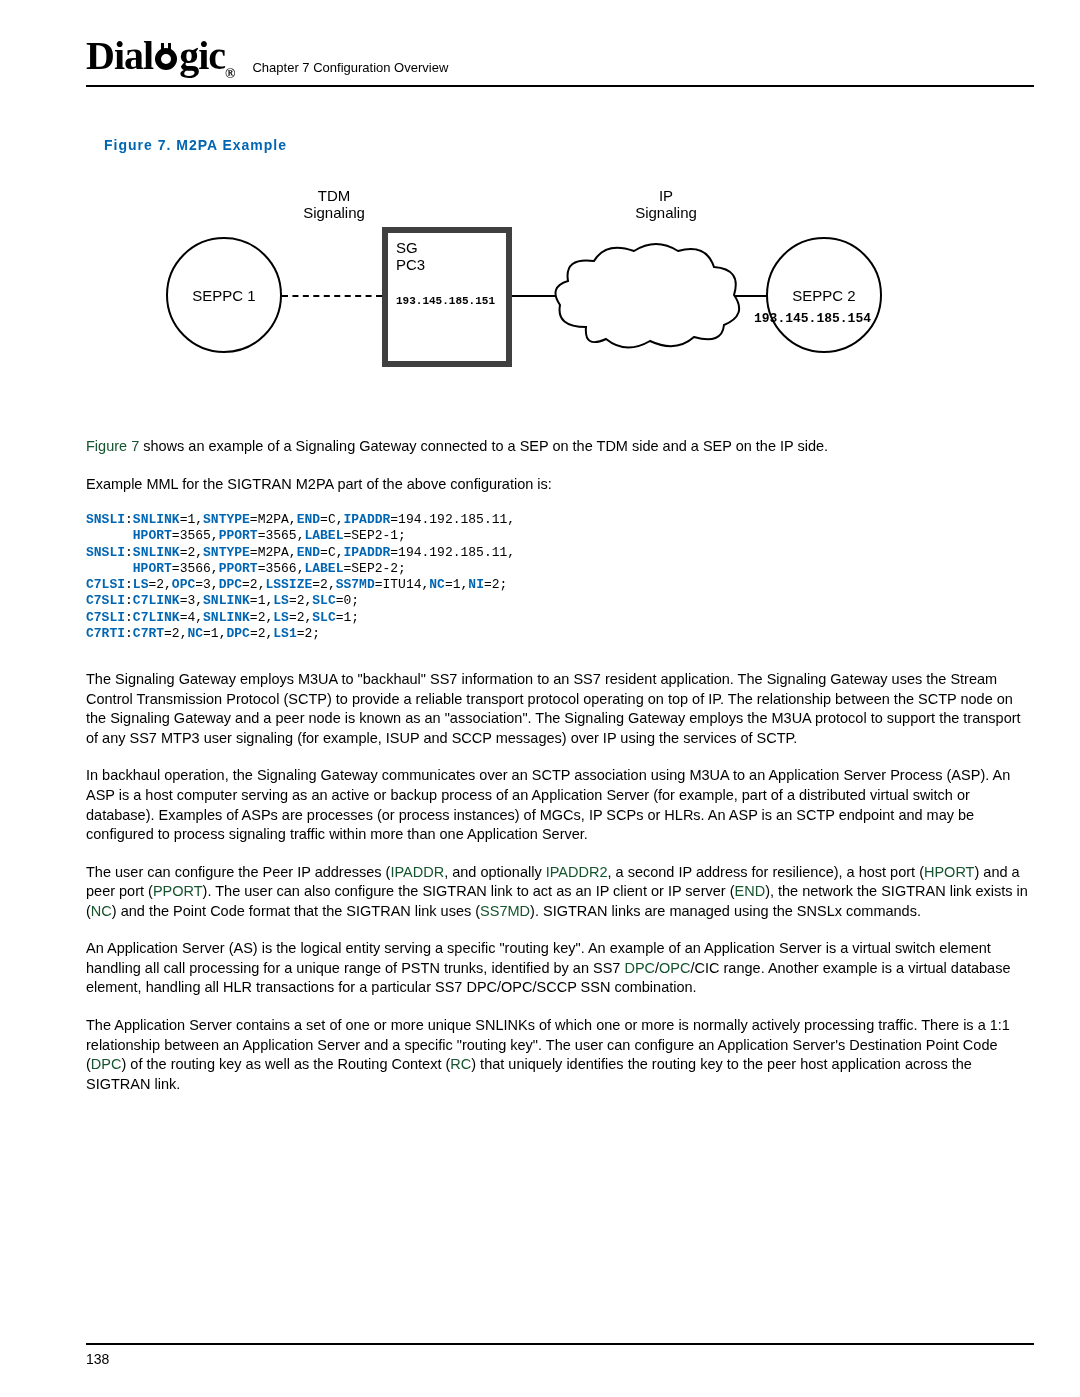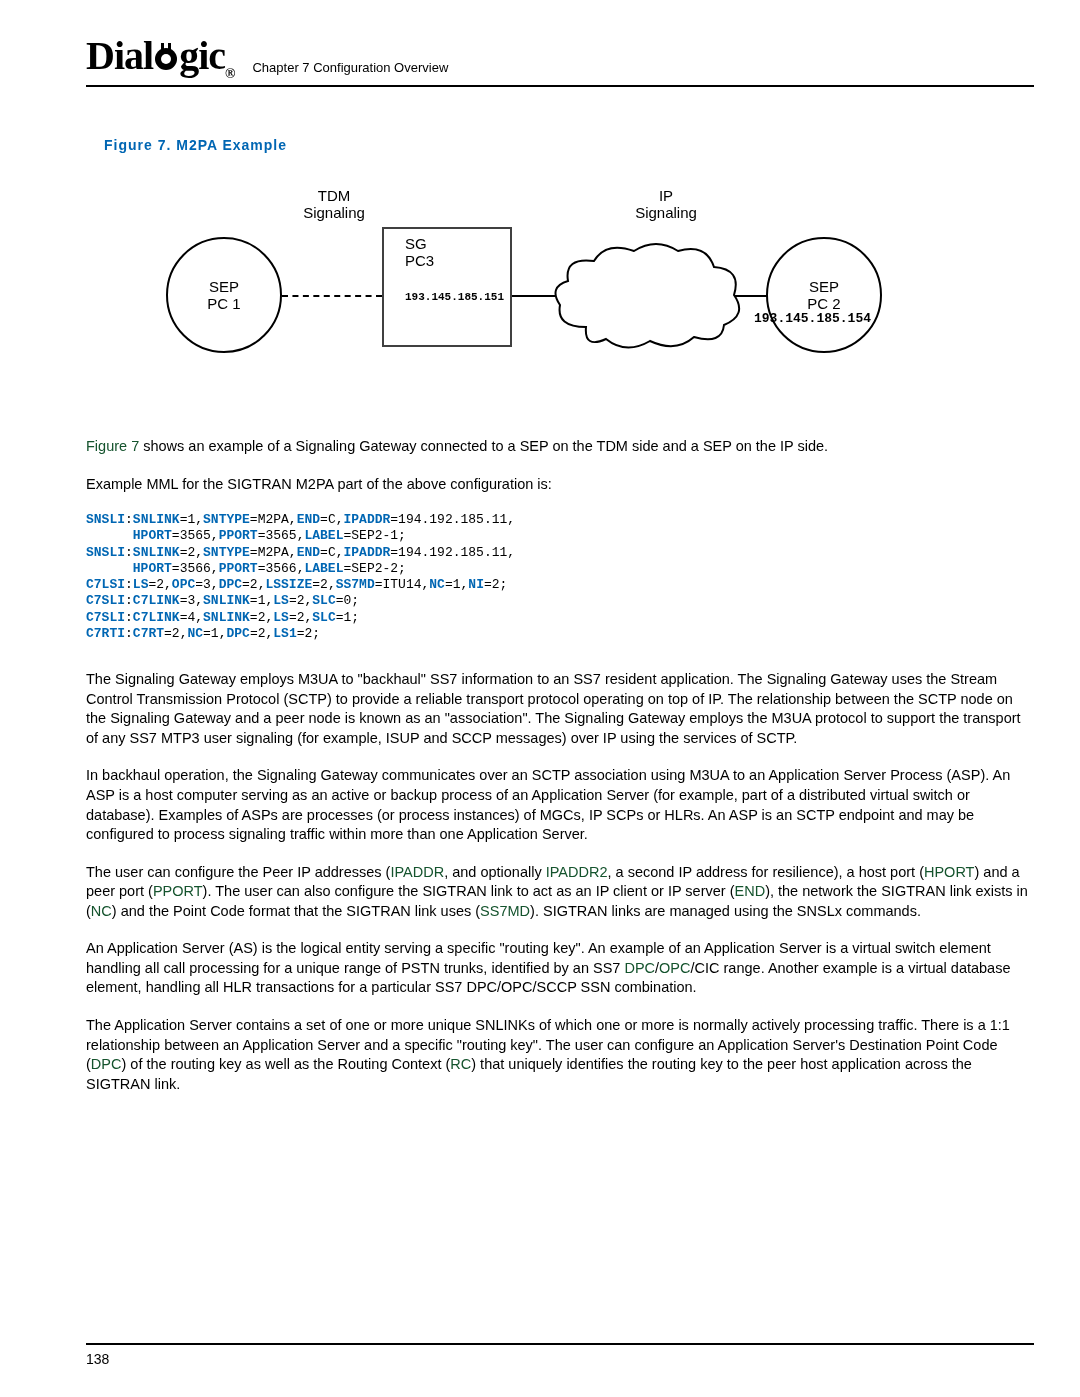--- a/index.html
+++ b/index.html
@@ -68,34 +68,34 @@
     width: 120px;
   }
   .sep {
     position: absolute;
     width: 116px;
     height: 116px;
     border: 2px solid #000;
     border-radius: 50%;
     box-sizing: border-box;
     display: flex;
-    flex-direction: column;
+    flex-direction: row;
     align-items: center;
     justify-content: center;
     font-size: 15px;
     background: #fff;
     z-index: 3;
   }
   .sg {
     position: absolute;
     width: 130px;
-    height: 120px;
-    border: 2px solid #404040;
+    height: 140px;
+    border: 6px solid #404040;
     box-sizing: border-box;
-    padding: 6px 21px;
+    padding: 6px 8px;
     font-size: 15px;
     background: #fff;
     z-index: 3;
   }
   .sg .ip {
     font-family: 'Courier New', monospace;
     font-weight: 700;
     font-size: 11px;
     margin-top: 22px;
   }

